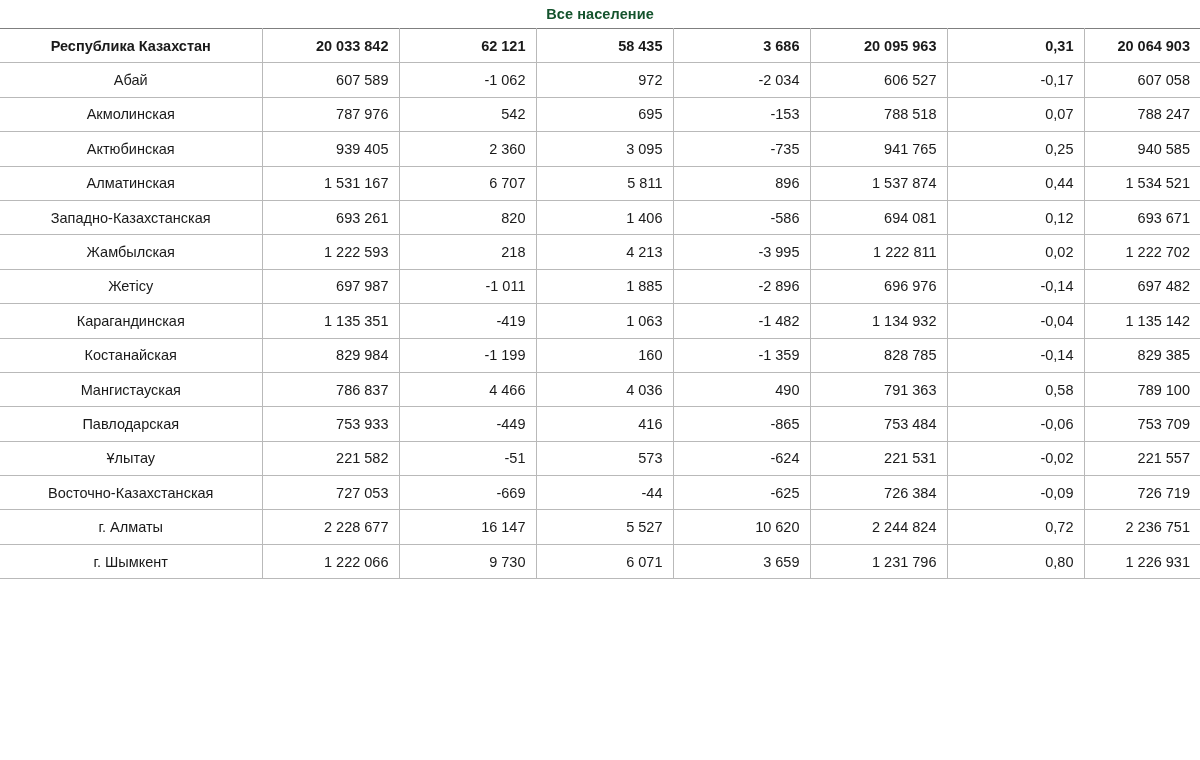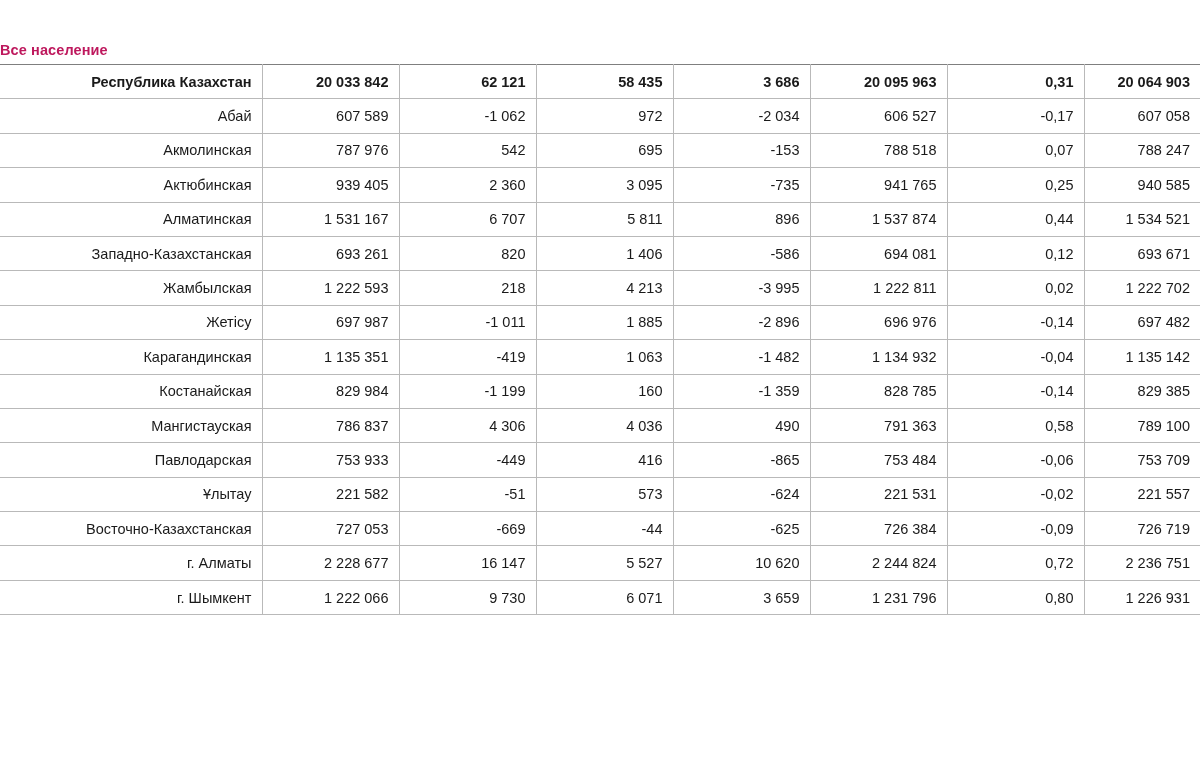--- a/index.html
+++ b/index.html
@@ -16,44 +16,43 @@
   }
   .sheet {
     width: 1200px;
     height: 760px;
     box-sizing: border-box;
   }
   .title-bar {
     height: 28px;
     display: flex;
     align-items: center;
-    justify-content: flex-start;
+    justify-content: center;
     font-size: 14.5px;
     font-weight: bold;
-    color: #be185d;
+    color: #14532d;
     letter-spacing: 0.1px;
-    margin-top: 36px;
   }
   table.data {
     border-collapse: collapse;
     width: 1200px;
     table-layout: fixed;
   }
   table.data td {
     border: 1px solid #b9b9b9;
     height: 34.4px;
     font-size: 14.5px;
     padding: 0 10px;
     box-sizing: border-box;
     white-space: nowrap;
     overflow: hidden;
     color: #1a1a1a;
   }
   table.data tr td.region {
-    text-align: right;
+    text-align: center;
     width: 262px;
     border-left: none;
   }
   table.data tr td.num {
     text-align: right;
   }
   table.data tr:first-child td {
     font-weight: bold;
     border-top: 1px solid #7f7f7f;
   }
@@ -187,21 +186,21 @@
           <td class="num">-1 199</td>
           <td class="num">160</td>
           <td class="num">-1 359</td>
           <td class="num">828 785</td>
           <td class="num">-0,14</td>
           <td class="num last">829 385</td>
         </tr>
         <tr>
           <td class="region">Мангистауская</td>
           <td class="num">786 837</td>
-          <td class="num">4 306</td>
+          <td class="num">4 466</td>
           <td class="num">4 036</td>
           <td class="num">490</td>
           <td class="num">791 363</td>
           <td class="num">0,58</td>
           <td class="num last">789 100</td>
         </tr>
         <tr>
           <td class="region">Павлодарская</td>
           <td class="num">753 933</td>
           <td class="num">-449</td>

